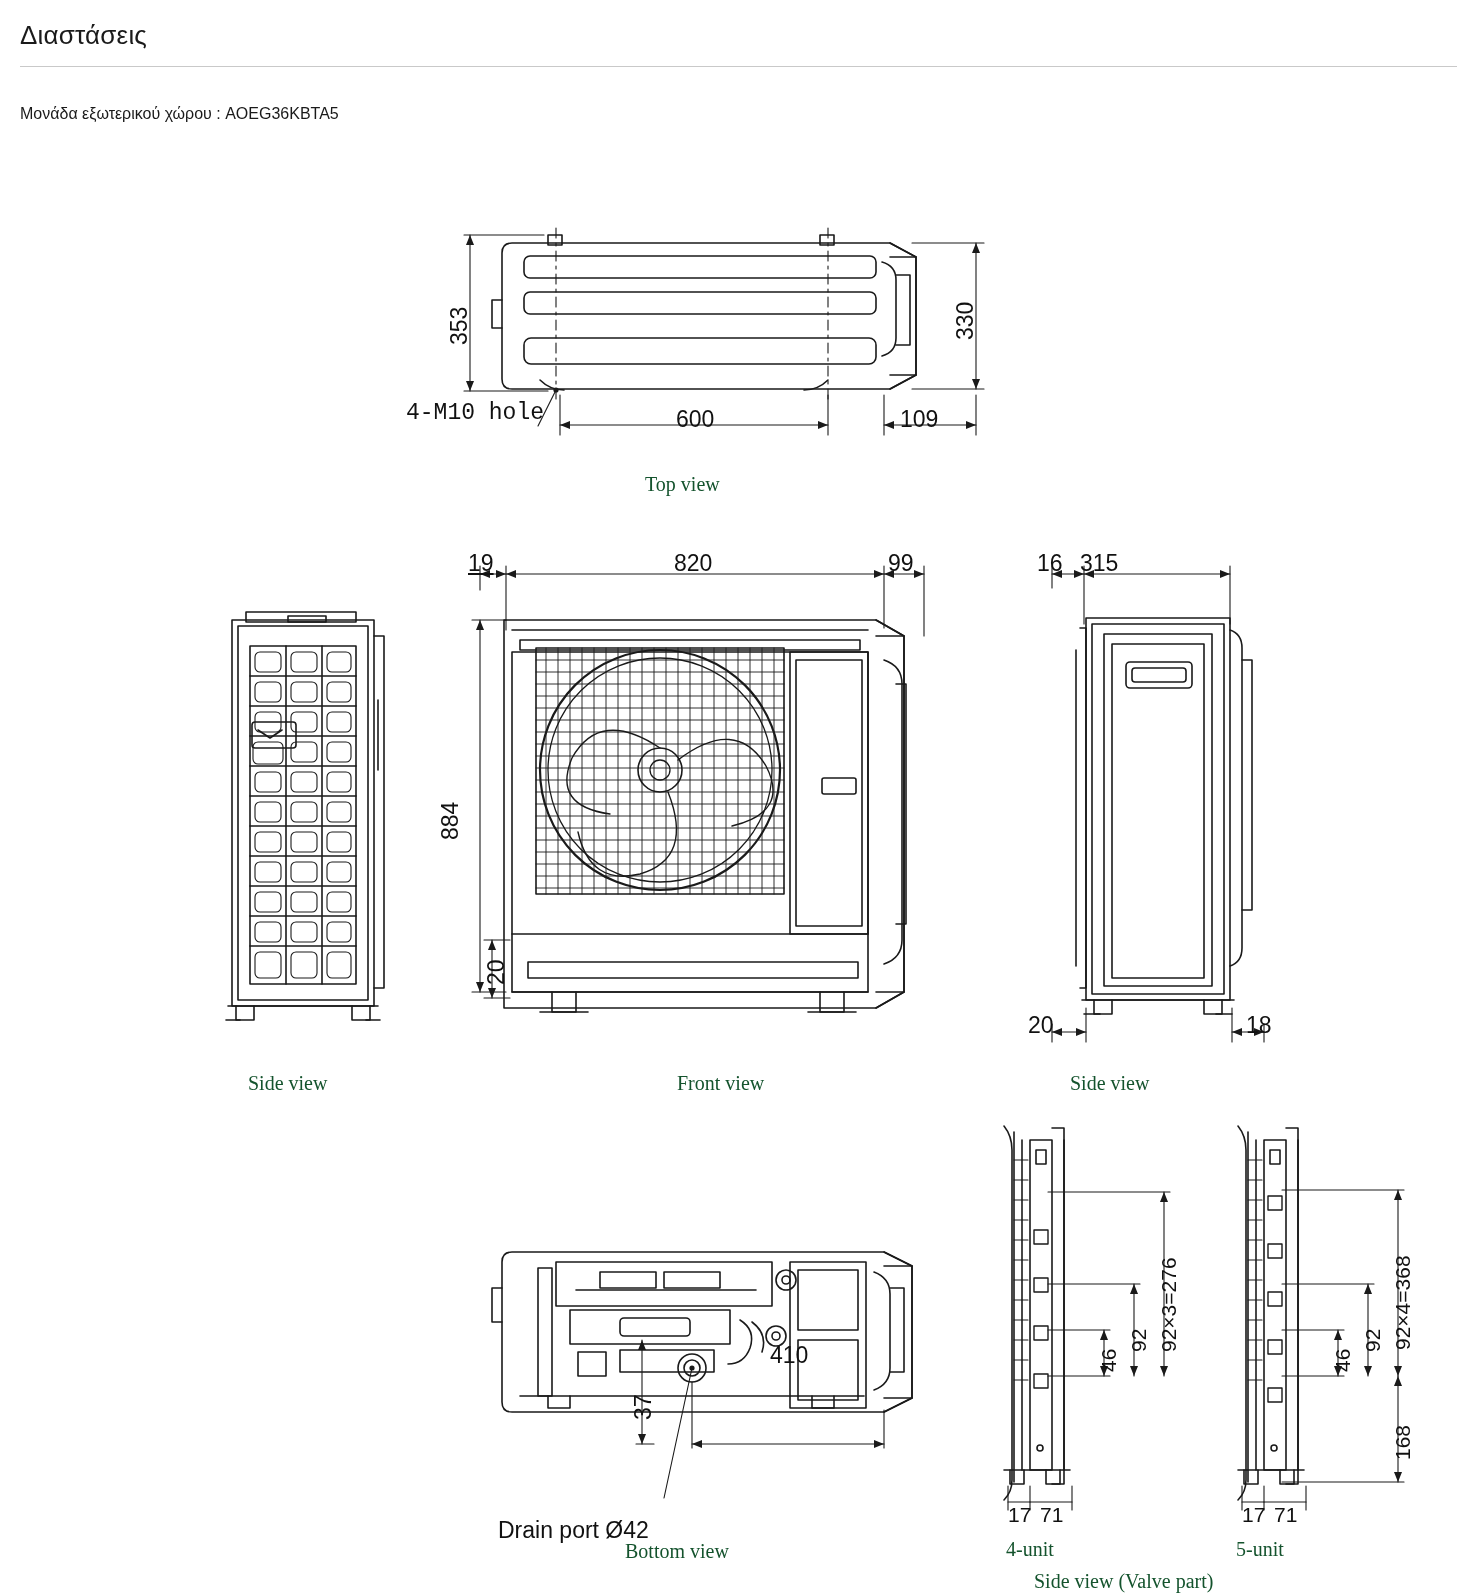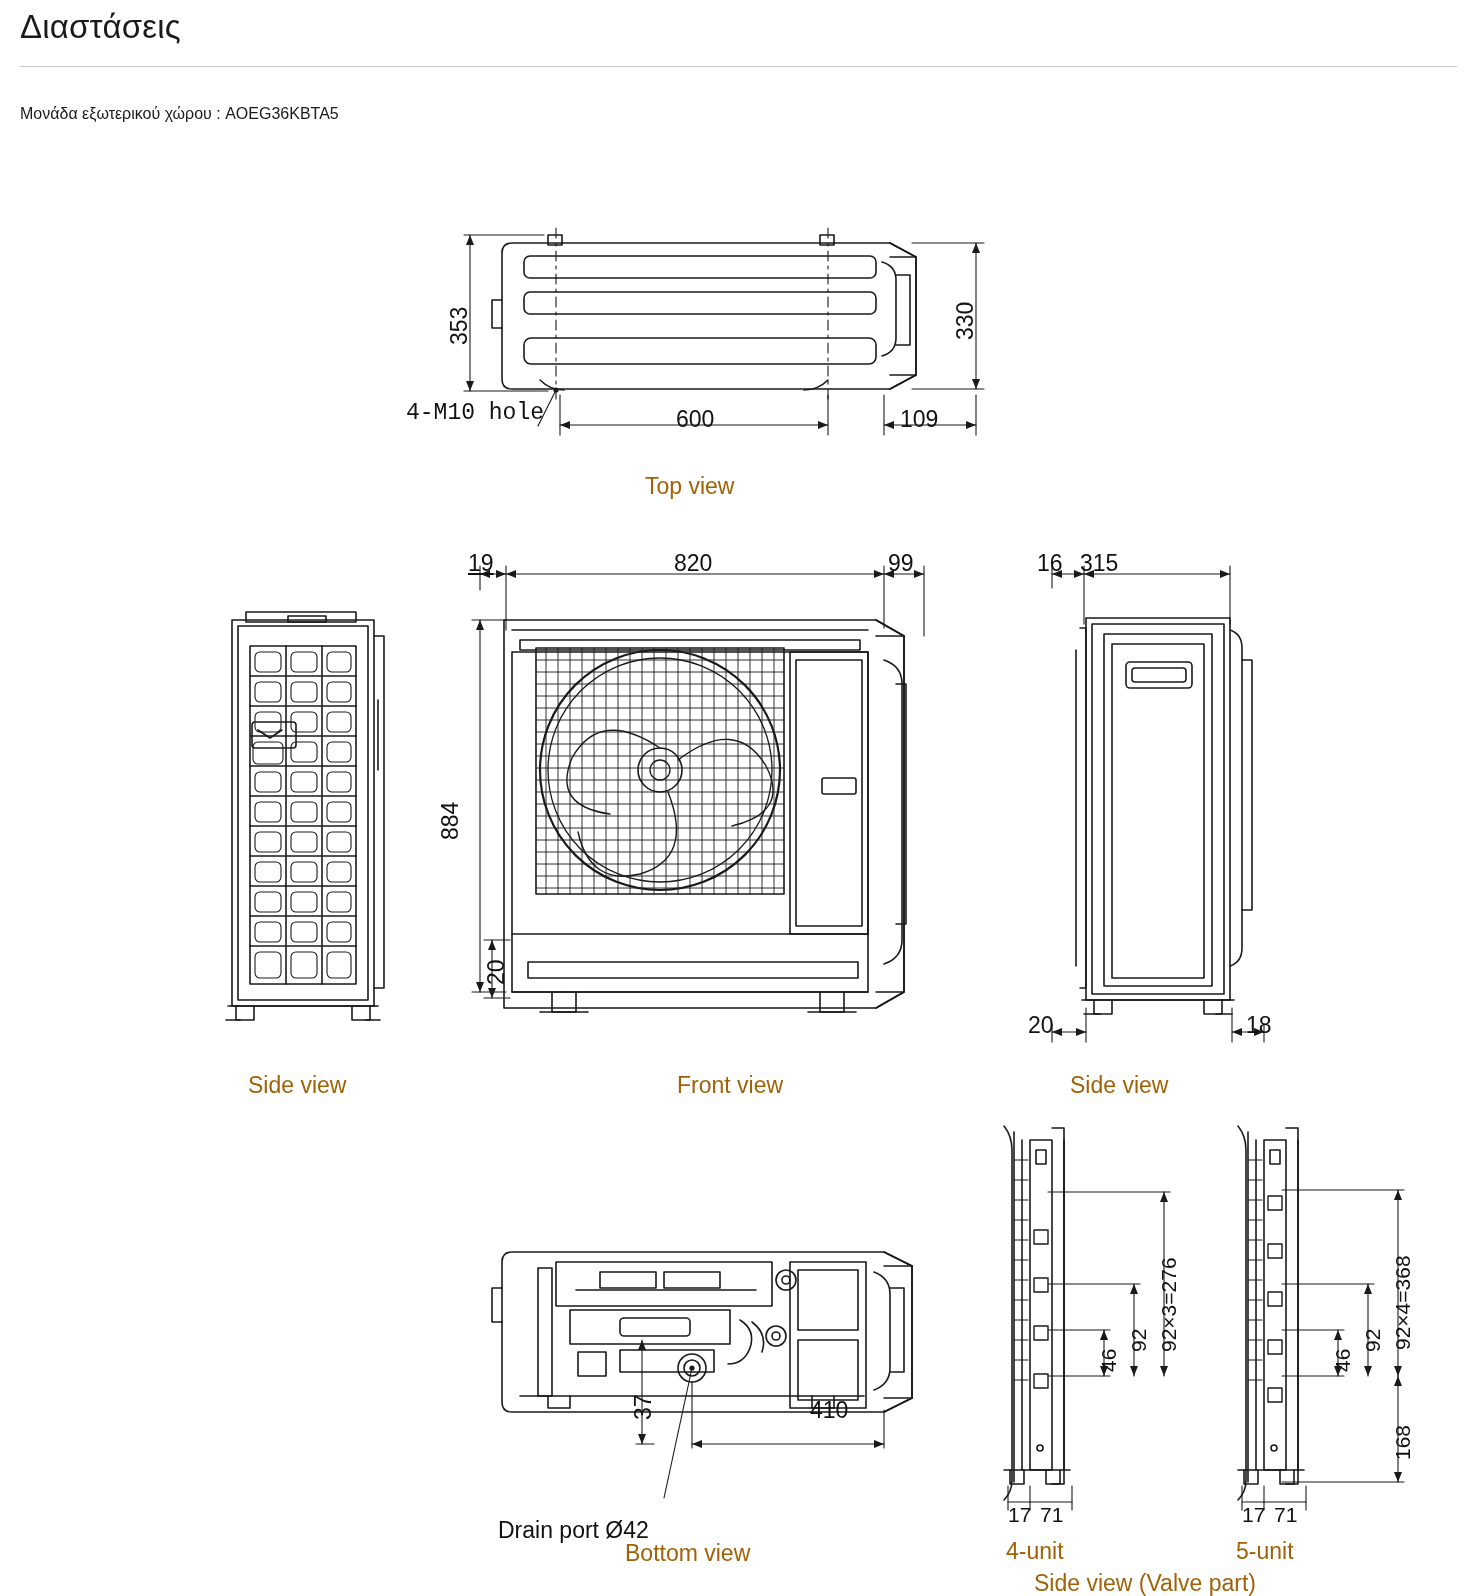--- a/index.html
+++ b/index.html
@@ -11,22 +11,22 @@
   }
   #page {
     position: relative;
     width: 1477px;
     height: 1596px;
     overflow: hidden;
     background: #fff;
   }
   .page-title {
     position: absolute;
-    left: 20px; top: 8px;
-    font-size: 33px;
+    left: 20px; top: 20px;
+    font-size: 26px;
     font-weight: 400;
     letter-spacing: 0.2px;
     color: #1a1a1a;
   }
   .title-rule {
     position: absolute;
     left: 20px; top: 66px;
     width: 1437px; height: 1px;
     background: #c9c9c9;
   }
@@ -44,23 +44,24 @@
     color: #111;
     white-space: nowrap;
   }
   .dimlabel.small { font-size: 21px; }
   .dimlabel.vert {
     transform: rotate(-90deg);
     transform-origin: left top;
   }
   .viewlabel {
     position: absolute;
-    font-size: 23px;
-    color: #a16207;
+    font-size: 20px;
+    color: #14532d;
     white-space: nowrap;
+    font-family: Liberation Serif, serif;
   }
 </style>
 </head>
 <body>
 
 <div id="page">
 
   <div class="page-title">Διαστάσεις</div>
   <div class="title-rule"></div>
   <div class="subtitle">Μονάδα εξωτερικού χώρου : AOEG36KBTA5</div>
@@ -597,21 +598,21 @@
 
   <div class="viewlabel" style="left:248px; top:1072px;">Side view</div>
 
   <div class="dimlabel" style="left:1037px; top:550px;">16</div>
   <div class="dimlabel" style="left:1080px; top:550px;">315</div>
   <div class="dimlabel" style="left:1028px; top:1012px;">20</div>
   <div class="dimlabel" style="left:1246px; top:1012px;">18</div>
   <div class="viewlabel" style="left:1070px; top:1072px;">Side view</div>
 
   <div class="dimlabel vert" style="left:630px; top:1420px;">37</div>
-  <div class="dimlabel" style="left:770px; top:1397px;margin-left:40px;">410</div>
+  <div class="dimlabel" style="left:770px; top:1342px;">410</div>
   <div class="dimlabel" style="left:498px; top:1496px;margin-top:21px;">Drain port Ø42</div>
   <div class="viewlabel" style="left:625px; top:1540px;">Bottom view</div>
 
   <div class="dimlabel small vert" style="left:1097px; top:1372px;">46</div>
   <div class="dimlabel small vert" style="left:1127px; top:1352px;">92</div>
   <div class="dimlabel small vert" style="left:1157px; top:1352px;">92×3=276</div>
   <div class="dimlabel small" style="left:1008px; top:1503px;">17</div>
   <div class="dimlabel small" style="left:1040px; top:1503px;">71</div>
   <div class="viewlabel" style="left:1006px; top:1538px;">4-unit</div>
 

